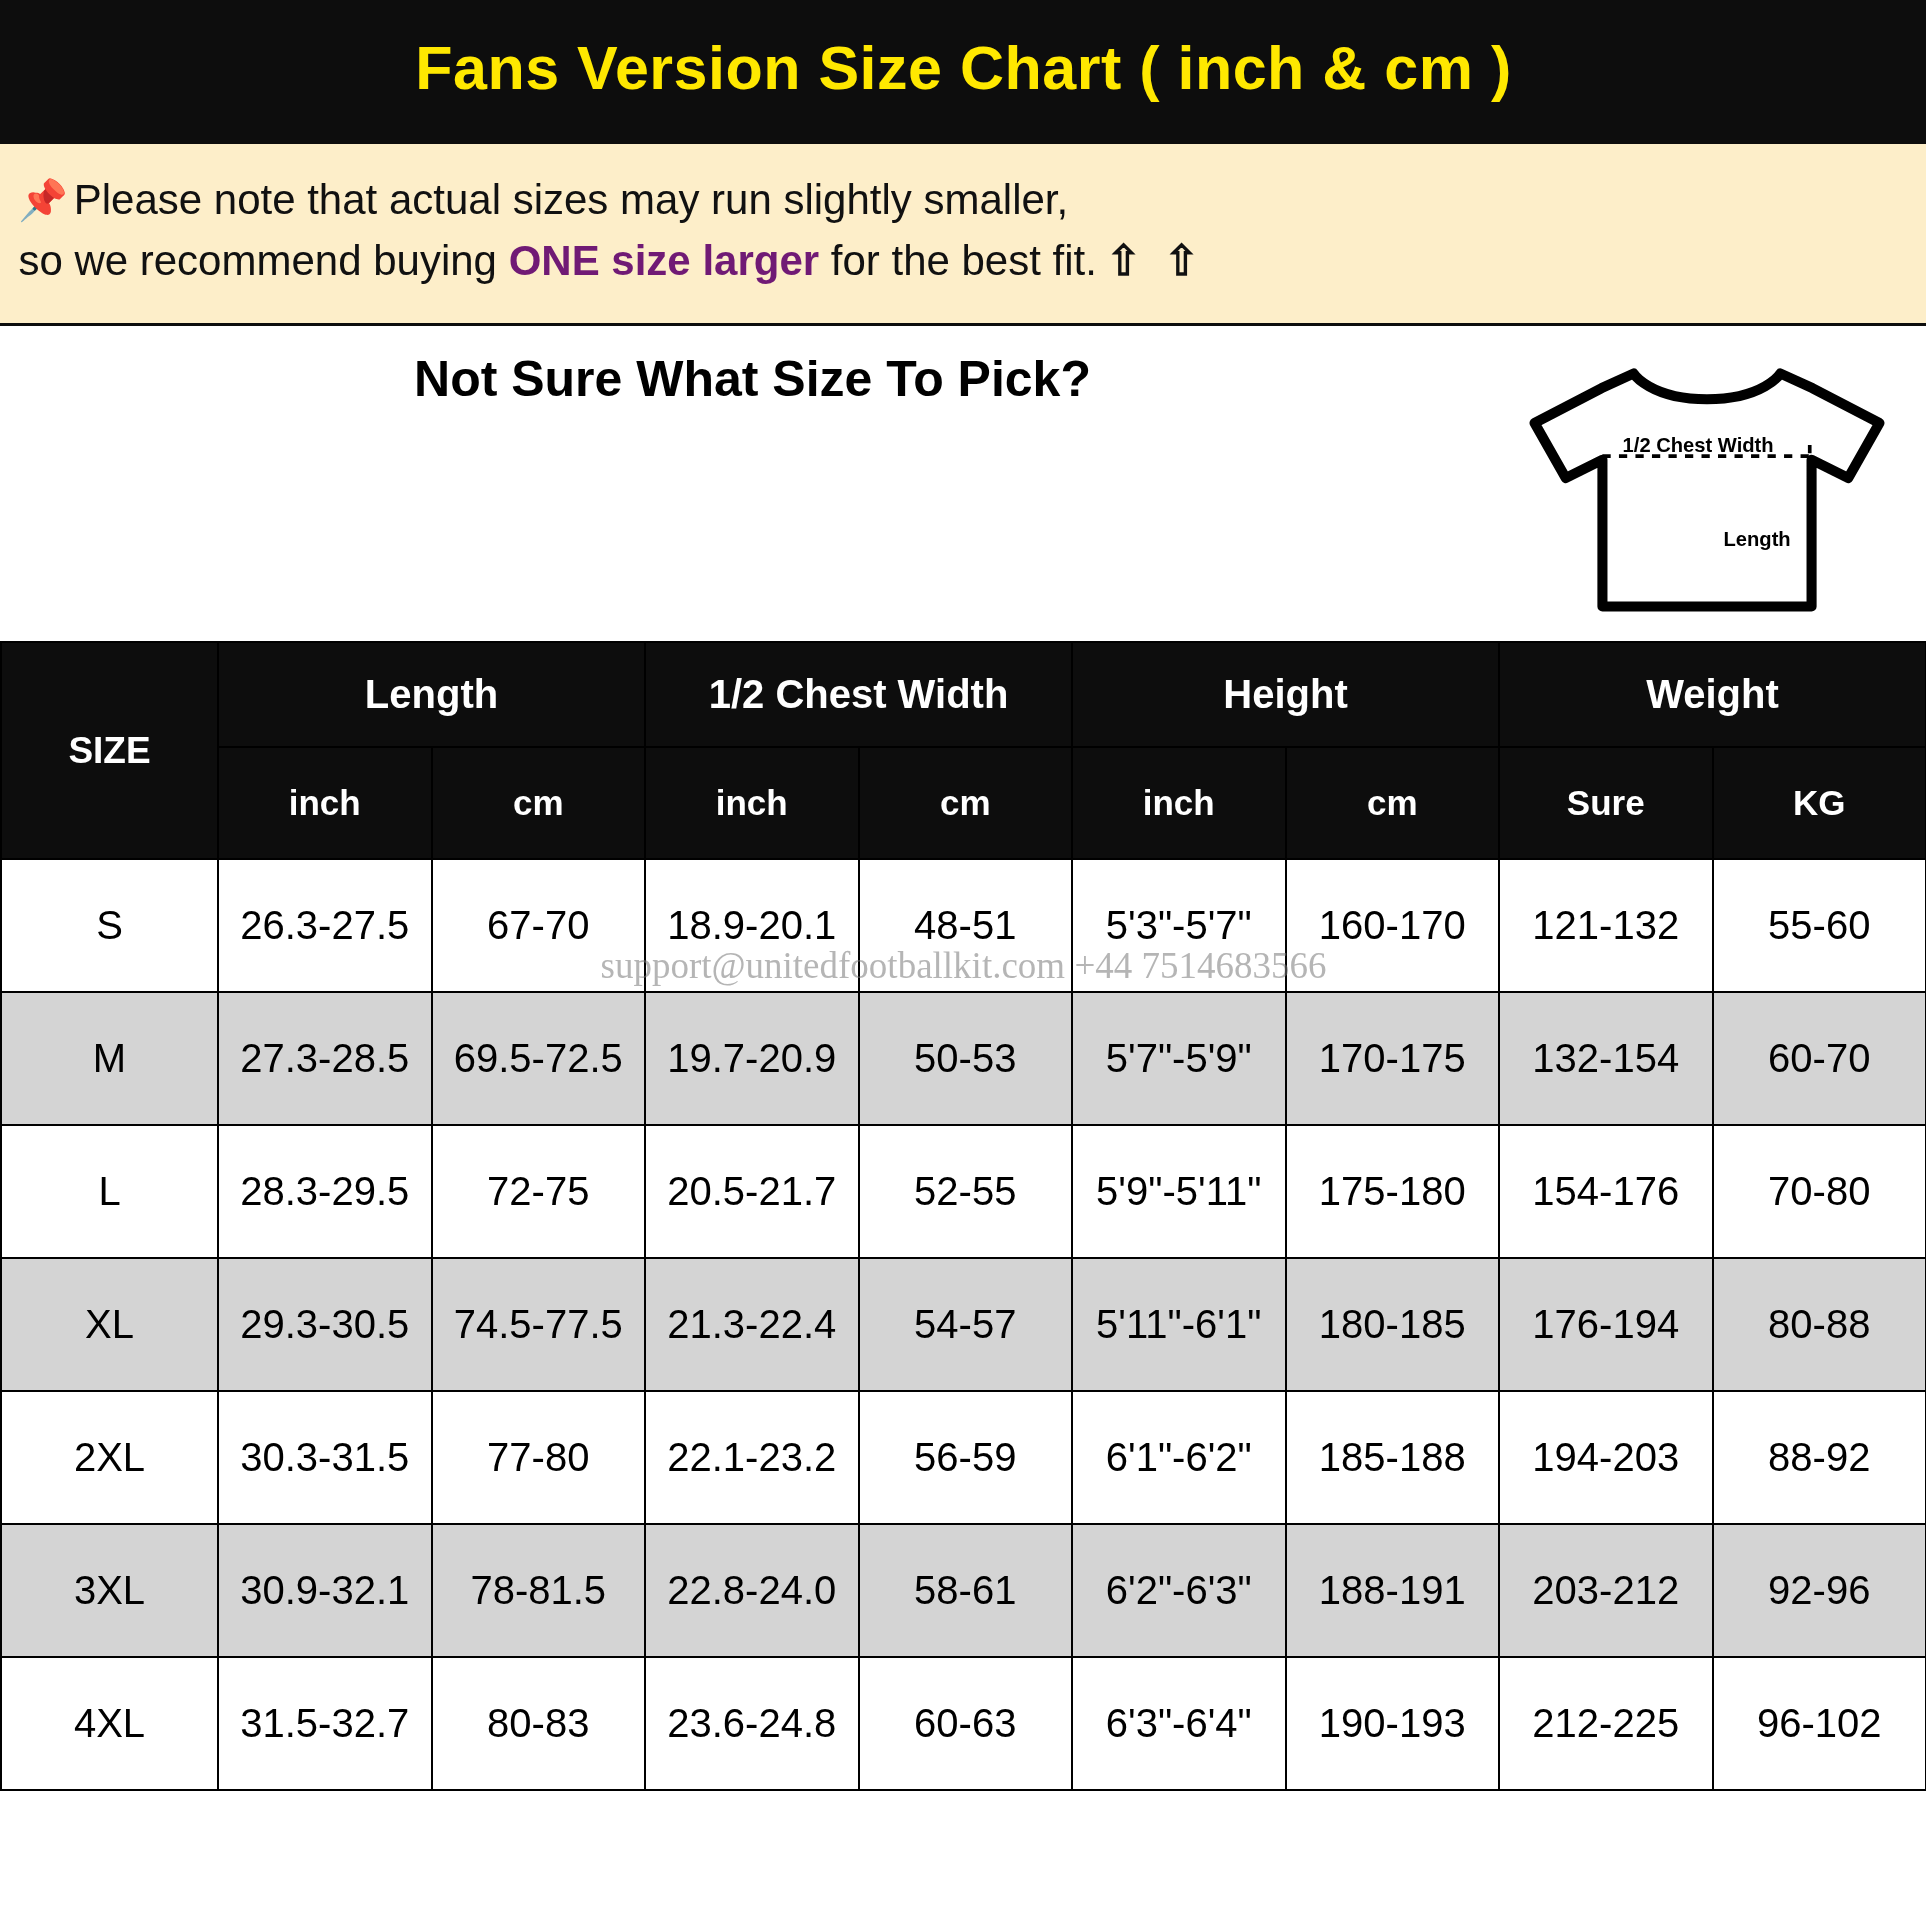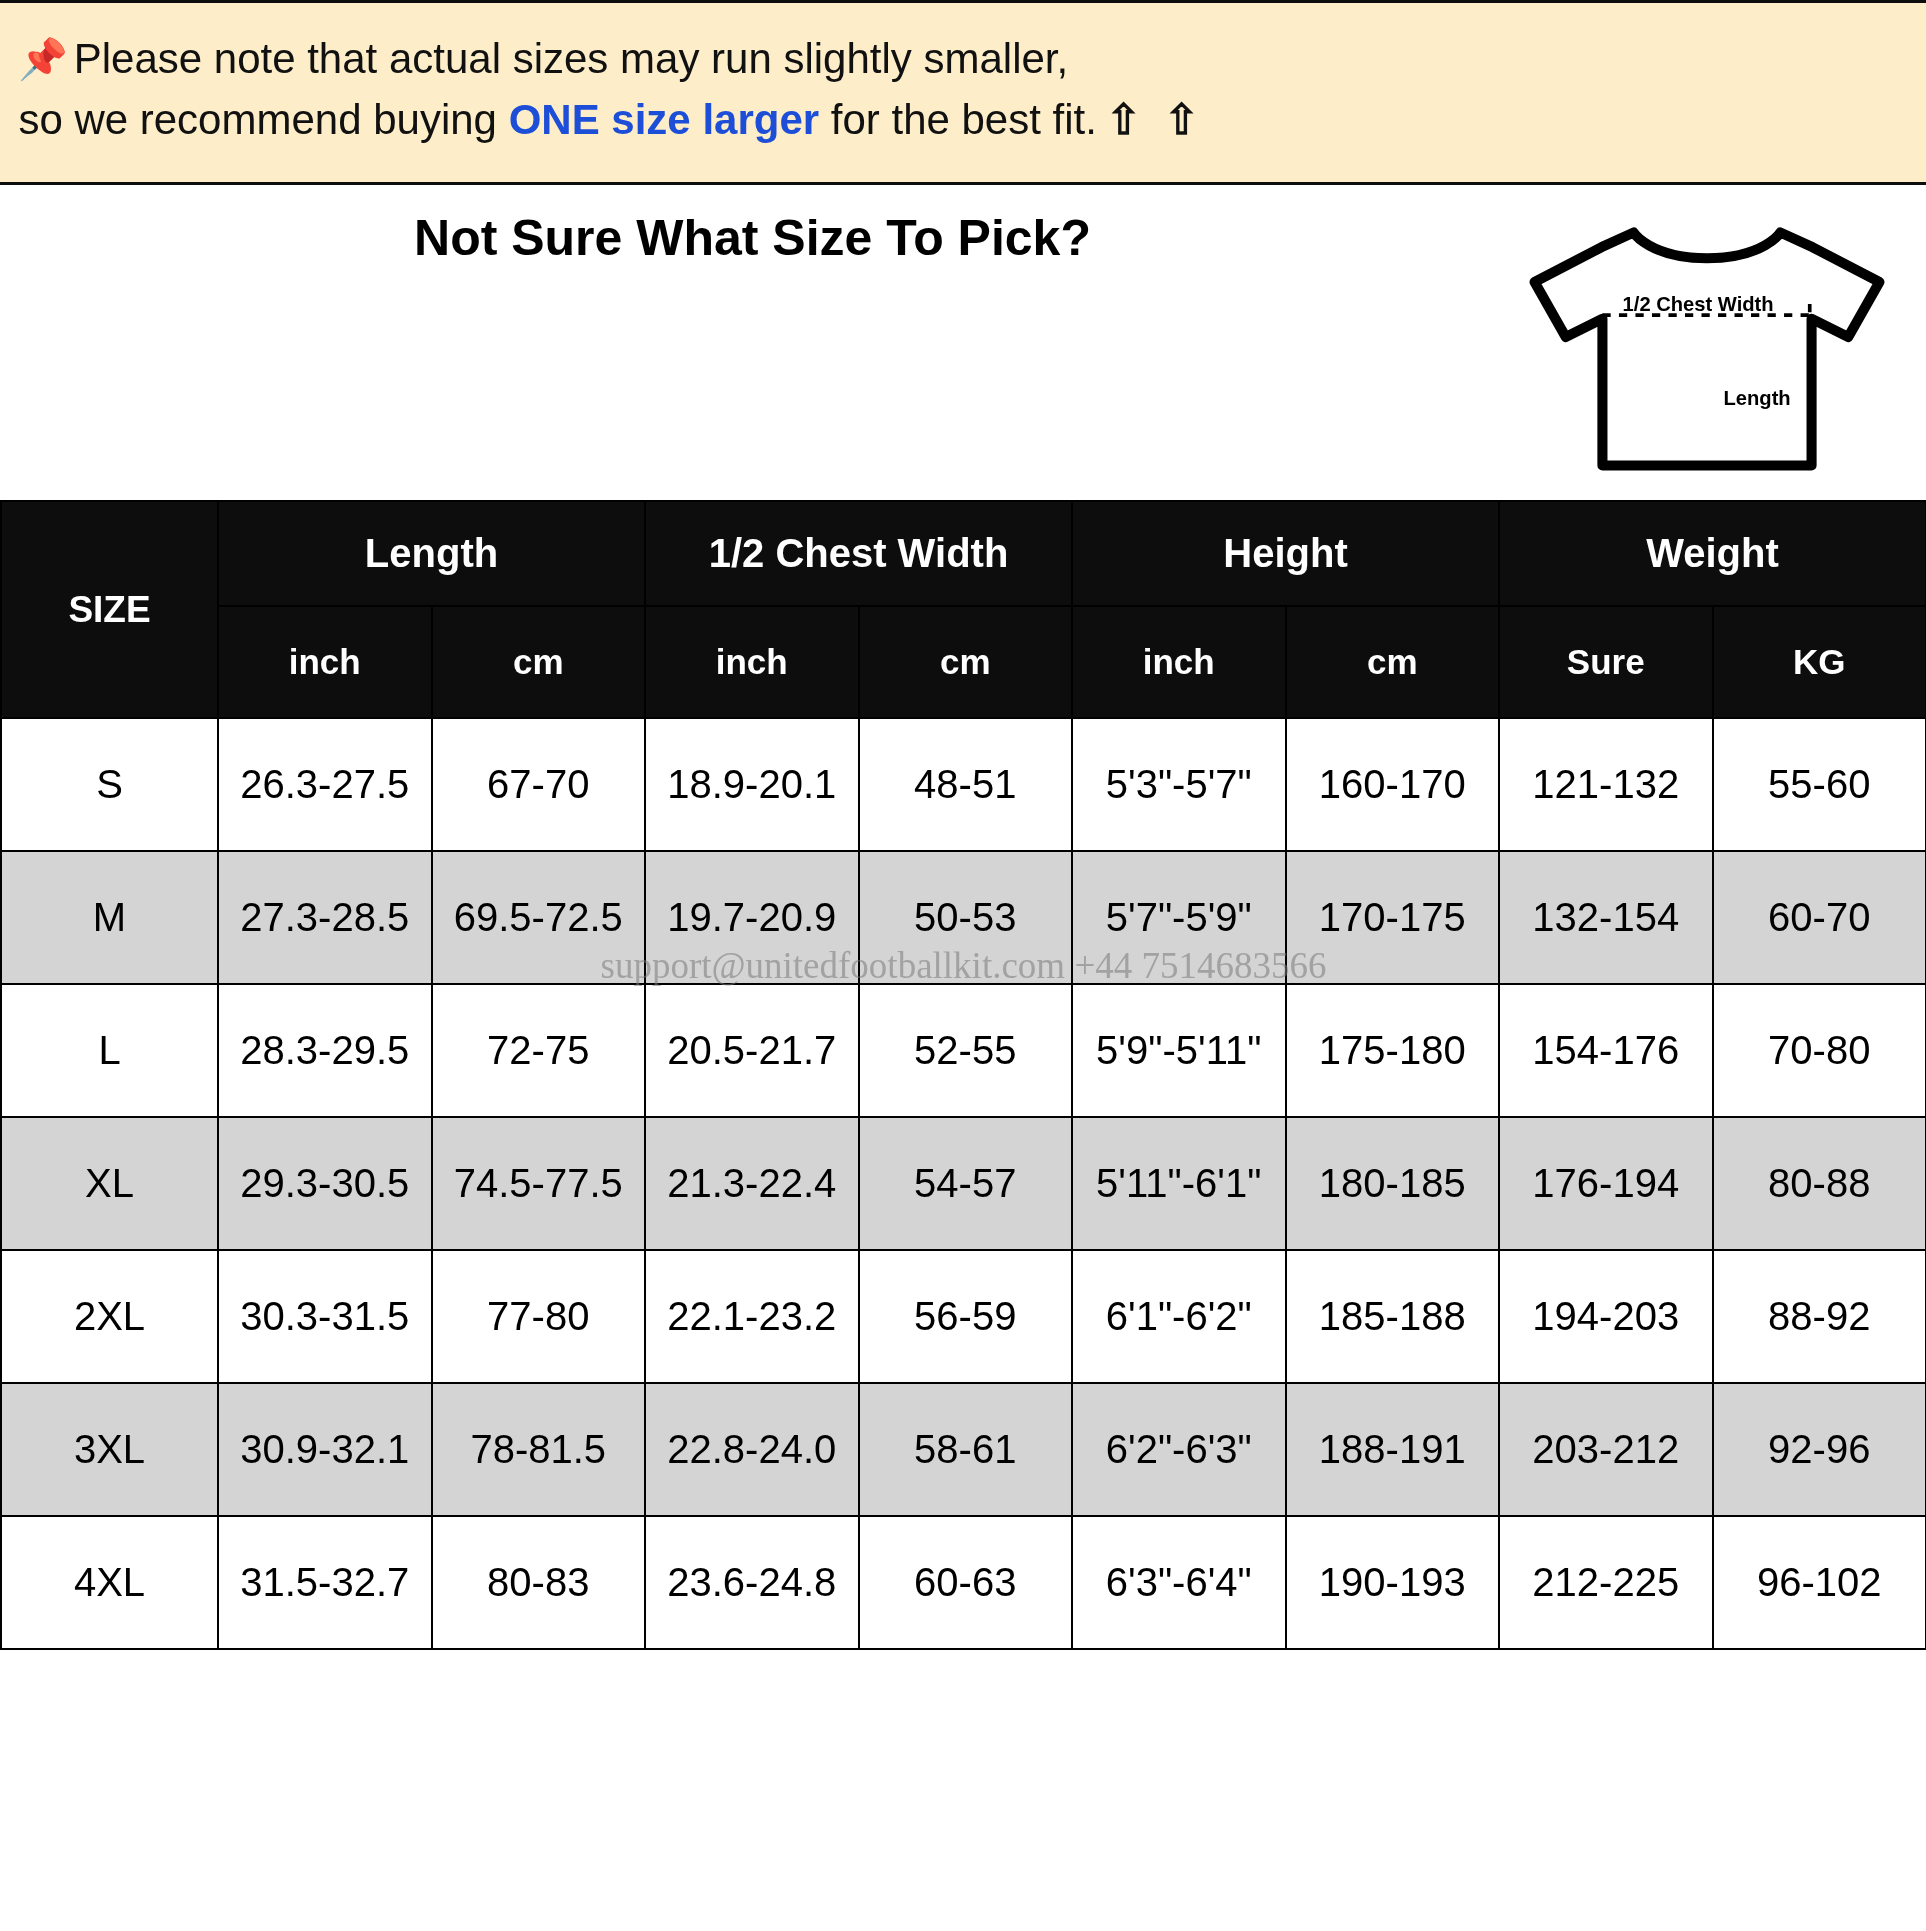--- a/index.html
+++ b/index.html
@@ -45,21 +45,21 @@
     font-weight: normal;
     line-height: 1.45;
     color: #111;
   }
   .note-line .pin {
     color: #e02020;
     font-size: 40px;
     margin-right: 5.5px;
   }
   .note-line .emph {
-    color: #1d4ed8;
+    color: #701a75;
     font-weight: bold;
   }
   .note-line .arrows {
     font-weight: bold;
     letter-spacing: 5.5px;
     margin-left: 9.2px;
   }
 
   
   .help-section {
@@ -145,20 +145,23 @@
     pointer-events: none;
     white-space: nowrap;
     top: 944px;
   }
 </style>
 </head>
 <body>
 
 <div class="page">
 
+  <div class="title-bar">
+    <div class="title">Fans Version Size Chart ( inch &amp; cm )</div>
+  </div>
 
   <div class="note-band">
     <div class="note-line">
       <span class="pin">📌</span><span>Please note that actual sizes may run slightly smaller,</span>
     </div>
     <div class="note-line">
       <span>so we recommend buying </span><span class="emph">ONE size larger</span><span> for the best fit.</span><span class="arrows">⇧ ⇧</span>
     </div>
   </div>
 

